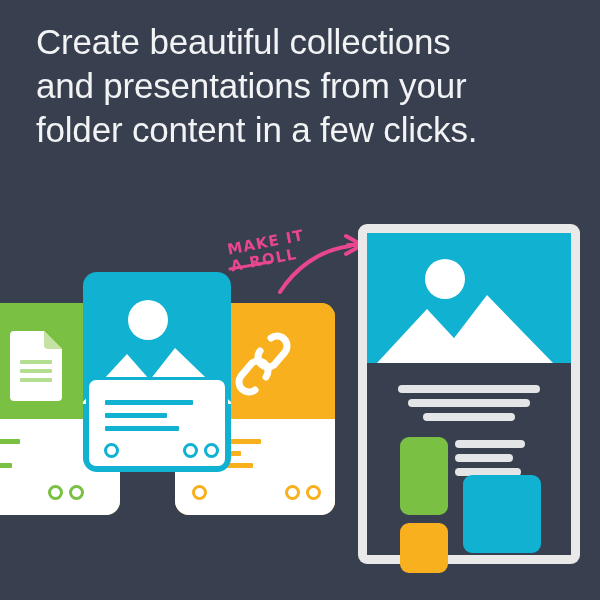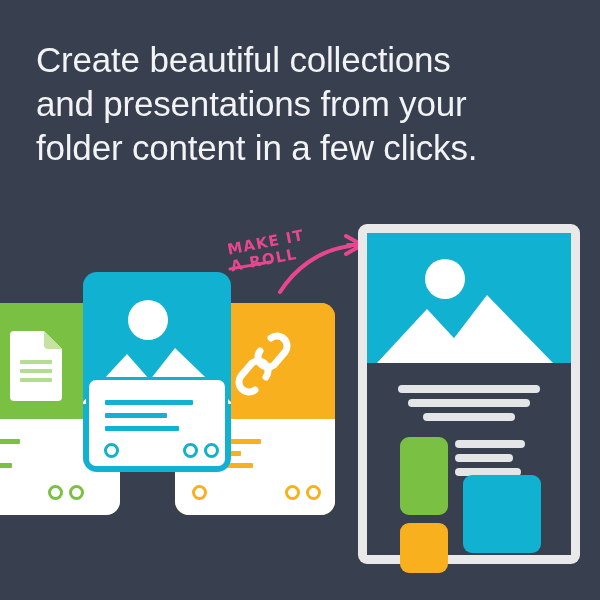--- a/index.html
+++ b/index.html
@@ -13,21 +13,21 @@
     height: 600px;
     overflow: hidden;
     background: #383f4e;
     font-family: "Liberation Sans", sans-serif;
   }
 
   
   #headline {
     position: absolute;
     left: 36px;
-    top: 38px;
+    top: 20px;
     width: 520px;
     color: #f2f3f5;
     font-size: 35px;
     line-height: 44px;
     font-weight: 400;
     letter-spacing: -0.2px;
     white-space: pre-line;
   }
 
   

